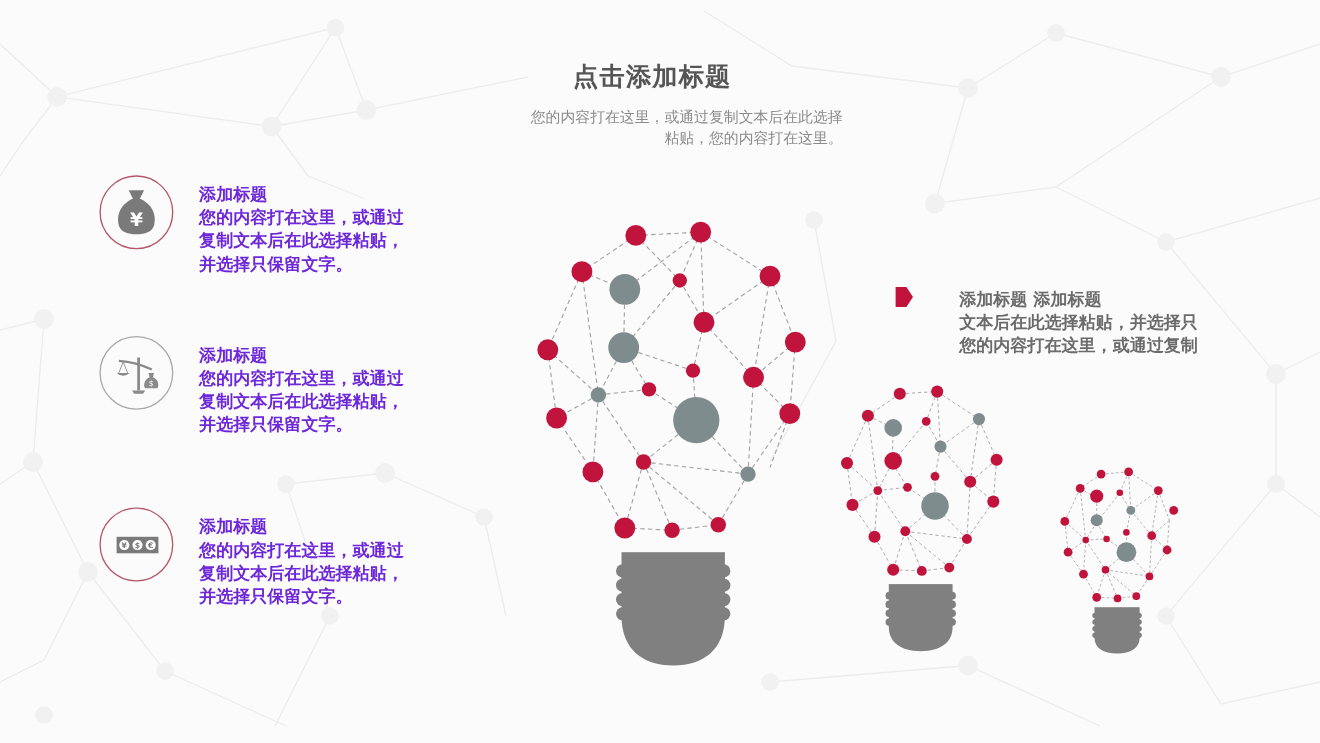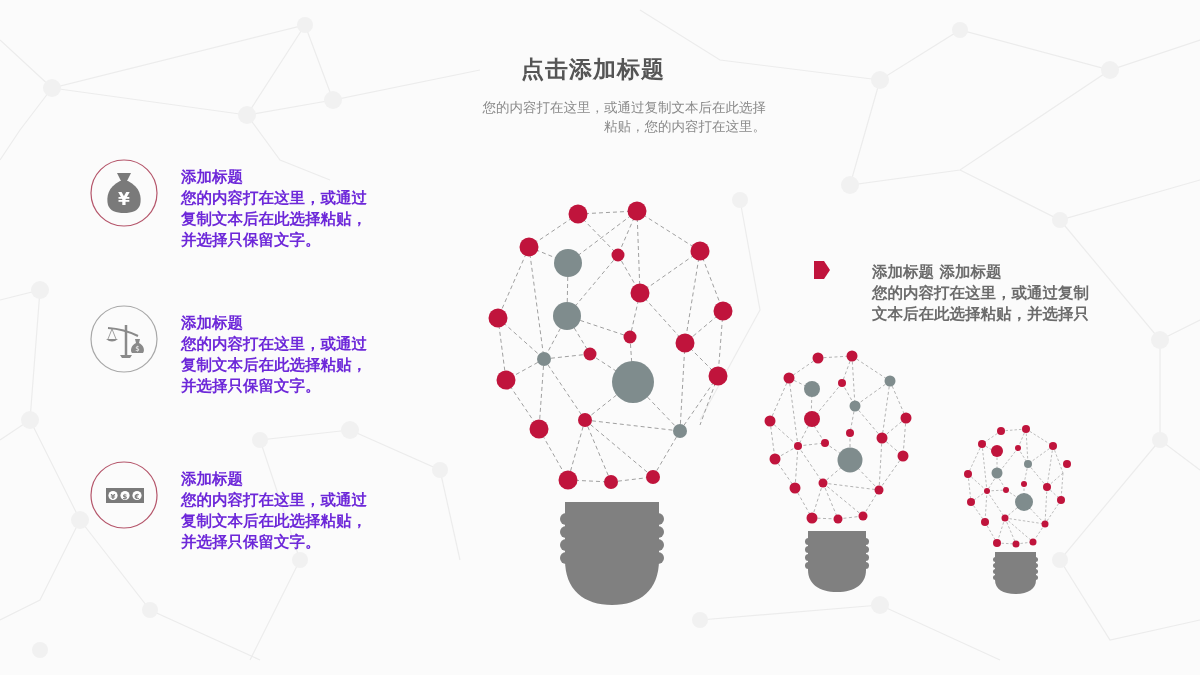--- a/index.html
+++ b/index.html
@@ -134,22 +134,22 @@
     <div>并选择只保留文字。</div>
   </div>
 </div>
 
 <div class="right-block">
   <svg class="marker" viewBox="0 0 16 18">
     <path d="M0 0 L10 0 L16 9 L10 18 L0 18 Z" fill="#c0143c"></path>
   </svg>
   <div class="right-text">
     <div>添加标题 添加标题</div>
+    <div>文本后在此选择粘贴，并选择只</div>
     <div>您的内容打在这里，或通过复制</div>
-    <div>文本后在此选择粘贴，并选择只</div>
   </div>
 </div>
 
 <svg class="bulb" style="left:480px;top:195px;" width="270" height="415" viewBox="0 0 270 415">
   <g stroke="#a0a0a0" stroke-width="1" stroke-dasharray="4,3" fill="none">
     <line x1="98" y1="19" x2="157" y2="16"></line>
       <line x1="98" y1="19" x2="49" y2="52"></line>
     <line x1="157" y1="16" x2="220" y2="56"></line>
       <line x1="157" y1="16" x2="138" y2="60"></line>
     <line x1="157" y1="16" x2="160" y2="98"></line>

